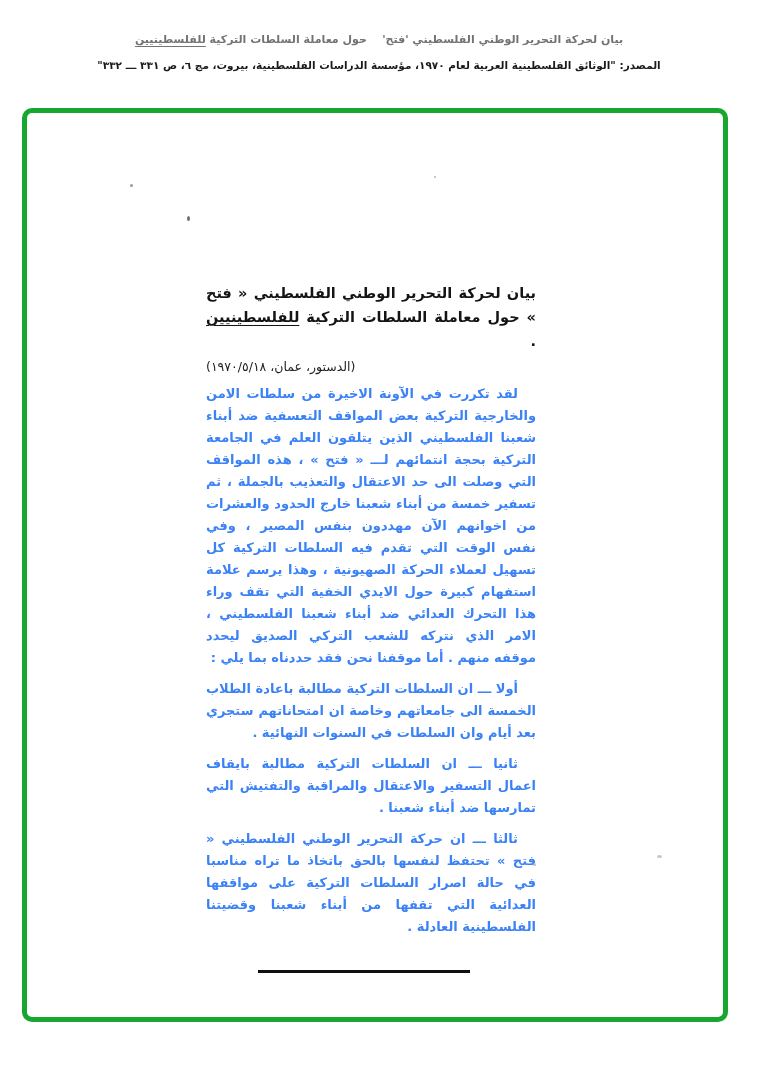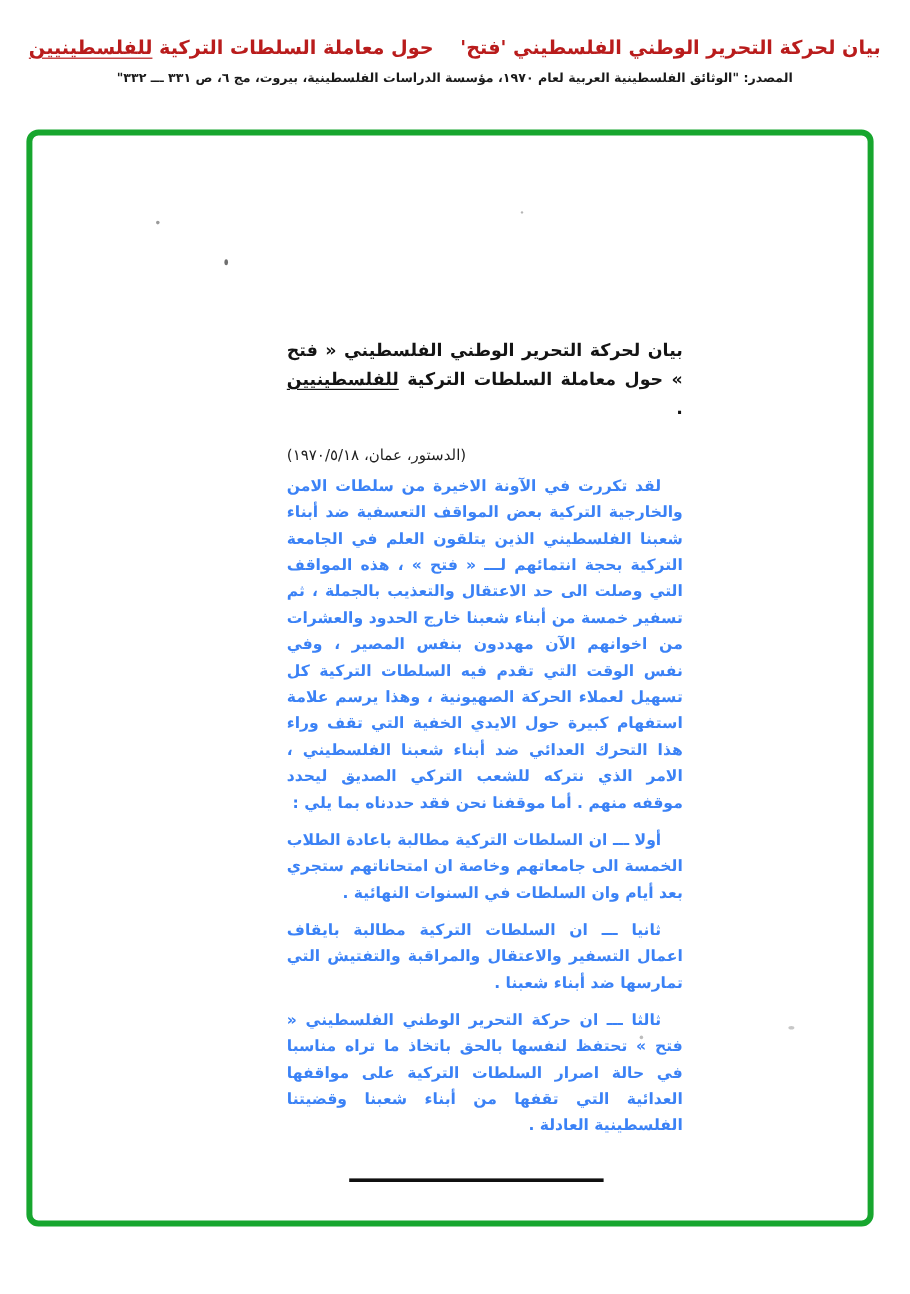--- a/index.html
+++ b/index.html
@@ -19,25 +19,25 @@
   
   .top-header {
     position: absolute;
     top: 28px;
     left: 0;
     width: 758px;
     text-align: center;
     direction: rtl;
   }
   .header-title {
-    font-size: 16px;
+    font-size: 11px;
     font-weight: bold;
     line-height: 24px;
     white-space: nowrap;
-    color: #b91c1c;
+    color: #737373;
   }
   .header-source {
     margin-top: 7px;
     font-size: 10.5px;
     font-weight: bold;
     white-space: nowrap;
     color: #1a1a1a;
   }
   .u {
     text-decoration: underline;
@@ -52,36 +52,36 @@
     width: 696px;
     height: 904px;
     border: 5px solid #17a62e;
     border-radius: 10px;
     background: #ffffff;
   }
 
   
   .doc {
     position: absolute;
-    left: 212px;
+    left: 179px;
     top: 168px;
     width: 330px;
     direction: rtl;
     color: #1b1b1b;
   }
   .doc-title {
     margin: 0;
     font-size: 14.5px;
     font-weight: bold;
     line-height: 24px;
     text-align: justify;
     color: #141414;
   }
   .dateline {
-    margin-top: 18px;
+    margin-top: 6px;
     font-size: 12.5px;
     font-weight: normal;
     text-align: left;
     color: #1e1e1e;
   }
   .doc-para {
     margin: 9px 0 0 0;
     font-size: 13px;
     font-weight: bold;
     line-height: 22px;

